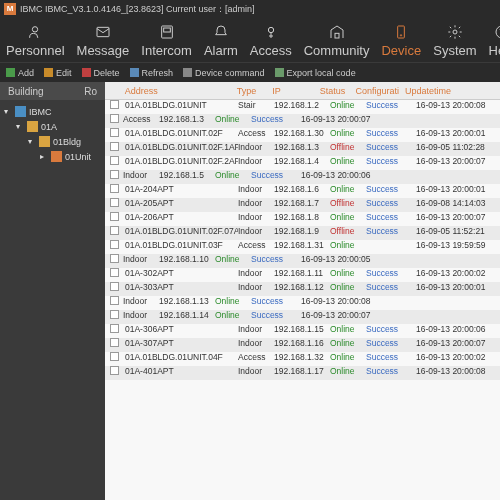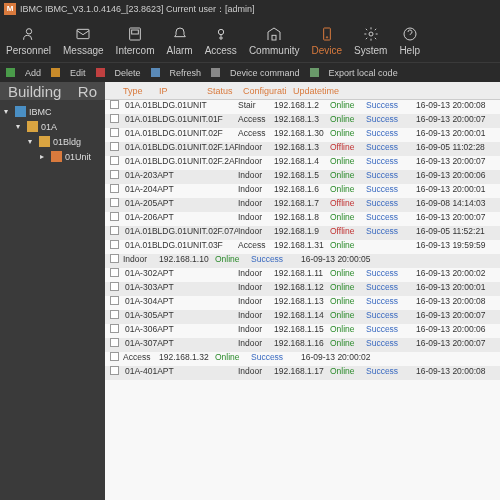--- a/index.html
+++ b/index.html
@@ -1,36 +1,36 @@
 <!DOCTYPE html>
 <html><head>
 <meta charset="utf-8">
 <style>
 *{margin:0;padding:0;box-sizing:border-box;font-family:Arial,sans-serif}
 body{background:#1a1a1a;width:500px;height:500px;overflow:hidden;font-size:10px}
 .titlebar{background:#2a2a2a;height:18px;display:flex;align-items:center;padding:0 4px;color:#ccc;font-size:9px}
 .tb-logo{width:12px;height:12px;background:#d97a3d;color:#fff;text-align:center;line-height:12px;font-weight:bold;font-size:8px;margin-right:4px}
 .toolbar{background:#2a2a2a;height:44px;display:flex;align-items:center;padding:0 6px;gap:12px}
-.tb-item{display:flex;flex-direction:column;align-items:center;color:#ccc;font-size:10px;cursor:pointer;gap:2px}
+.tb-item{display:flex;flex-direction:column;align-items:center;color:#ccc;font-size:13px;cursor:pointer;gap:2px}
 .tb-item.active{color:#d97a3d}
 .tb-item .ico{width:18px;height:18px;display:flex;align-items:center;justify-content:center}
 .tb-item svg{width:16px;height:16px;stroke:currentColor;fill:none;stroke-width:1.5}
 .tb-item.active svg{stroke:#d97a3d}
 .actionbar{background:#2a2a2a;height:20px;display:flex;align-items:center;padding:0 6px;gap:10px;border-top:1px solid #3a3a3a}
-.ab-item{display:flex;align-items:center;gap:10px;color:#ccc;font-size:9px;cursor:pointer}
+.ab-item{display:flex;align-items:center;gap:3px;color:#ccc;font-size:9px;cursor:pointer}
 .ab-ico{width:9px;height:9px;display:inline-block}
 .ab-add{background:#4a9b4a}
 .ab-edit{background:#c88b2a}
 .ab-del{background:#c04040}
 .ab-ref{background:#5a8ab8}
 .ab-cmd{background:#888}
 .ab-exp{background:#6a9a6a}
 .main{display:flex;height:418px}
 .tree{width:105px;background:#3a3a3a;overflow:hidden}
-.tree-head{background:#4a4a4a;height:18px;display:flex;align-items:center;color:#ccc;font-size:15px;padding:0 8px;justify-content:space-between}
+.tree-head{background:#4a4a4a;height:18px;display:flex;align-items:center;color:#ccc;font-size:10px;padding:0 8px;justify-content:space-between}
 .tree-body{padding:4px 0}
 .tn{display:flex;align-items:center;color:#ddd;font-size:9px;padding:2px 4px;cursor:pointer;gap:3px}
 .tn .arr{width:8px;font-size:8px}
 .tn .ni{width:11px;height:11px;display:inline-block}
 .ni-building{background:#4a8fc4}
 .ni-folder{background:#d9a441}
 .ni-unit{background:#d97a3d}
 .grid{flex:1;background:#f8f8f8;overflow:auto}
 .gh{display:flex;background:#ededed;height:18px;align-items:center;border-bottom:1px solid #ccc;font-size:9px;color:#d97a3d}
 .gh .c0{width:18px}
@@ -197,39 +197,39 @@
         <div class="tn" style="padding-left: 40px;">
           <span class="arr">▸</span>
           <span class="ni ni-unit"></span>
           <span>01Unit</span>
         </div>
       </div>
   </div>
   <div class="grid">
     <div class="gh" id="gridhead">
         <span class="c0"></span>
+        <span class="c1">Address</span>
         <span class="c2">Type</span>
         <span class="c3">IP</span>
         <span class="c4">Status</span>
         <span class="c5">Configurati</span>
         <span class="c6">Updatetime</span>
       </div>
     <div id="gridbody">
         <div class="gr">
           <span class="c0"><span class="cb"></span></span>
           <span class="c1">01A.01BLDG.01UNIT</span>
           <span class="c2">Stair</span>
           <span class="c3">192.168.1.2</span>
           <span class="c4 online">Online</span>
           <span class="c5 success">Success</span>
           <span class="c6">16-09-13 20:00:08</span>
         </div>
         <div class="gr">
           <span class="c0"><span class="cb"></span></span>
-          <span class="c1">01A.01BLDG.01UNIT.01F</span>
           <span class="c2">Access</span>
           <span class="c3">192.168.1.3</span>
           <span class="c4 online">Online</span>
           <span class="c5 success">Success</span>
           <span class="c6">16-09-13 20:00:07</span>
         </div>
         <div class="gr">
           <span class="c0"><span class="cb"></span></span>
           <span class="c1">01A.01BLDG.01UNIT.02F</span>
           <span class="c2">Access</span>
@@ -251,21 +251,20 @@
           <span class="c0"><span class="cb"></span></span>
           <span class="c1">01A.01BLDG.01UNIT.02F.2AP1</span>
           <span class="c2">Indoor</span>
           <span class="c3">192.168.1.4</span>
           <span class="c4 online">Online</span>
           <span class="c5 success">Success</span>
           <span class="c6">16-09-13 20:00:07</span>
         </div>
         <div class="gr">
           <span class="c0"><span class="cb"></span></span>
-          <span class="c1">01A-203APT</span>
           <span class="c2">Indoor</span>
           <span class="c3">192.168.1.5</span>
           <span class="c4 online">Online</span>
           <span class="c5 success">Success</span>
           <span class="c6">16-09-13 20:00:06</span>
         </div>
         <div class="gr">
           <span class="c0"><span class="cb"></span></span>
           <span class="c1">01A-204APT</span>
           <span class="c2">Indoor</span>
@@ -331,30 +330,28 @@
           <span class="c0"><span class="cb"></span></span>
           <span class="c1">01A-303APT</span>
           <span class="c2">Indoor</span>
           <span class="c3">192.168.1.12</span>
           <span class="c4 online">Online</span>
           <span class="c5 success">Success</span>
           <span class="c6">16-09-13 20:00:01</span>
         </div>
         <div class="gr">
           <span class="c0"><span class="cb"></span></span>
-          <span class="c1">01A-304APT</span>
           <span class="c2">Indoor</span>
           <span class="c3">192.168.1.13</span>
           <span class="c4 online">Online</span>
           <span class="c5 success">Success</span>
           <span class="c6">16-09-13 20:00:08</span>
         </div>
         <div class="gr">
           <span class="c0"><span class="cb"></span></span>
-          <span class="c1">01A-305APT</span>
           <span class="c2">Indoor</span>
           <span class="c3">192.168.1.14</span>
           <span class="c4 online">Online</span>
           <span class="c5 success">Success</span>
           <span class="c6">16-09-13 20:00:07</span>
         </div>
         <div class="gr">
           <span class="c0"><span class="cb"></span></span>
           <span class="c1">01A-306APT</span>
           <span class="c2">Indoor</span>
@@ -367,20 +364,21 @@
           <span class="c0"><span class="cb"></span></span>
           <span class="c1">01A-307APT</span>
           <span class="c2">Indoor</span>
           <span class="c3">192.168.1.16</span>
           <span class="c4 online">Online</span>
           <span class="c5 success">Success</span>
           <span class="c6">16-09-13 20:00:07</span>
         </div>
         <div class="gr">
           <span class="c0"><span class="cb"></span></span>
+          <span class="c1">01A.01BLDG.01UNIT.04F</span>
           <span class="c2">Access</span>
           <span class="c3">192.168.1.32</span>
           <span class="c4 online">Online</span>
           <span class="c5 success">Success</span>
           <span class="c6">16-09-13 20:00:02</span>
         </div>
         <div class="gr">
           <span class="c0"><span class="cb"></span></span>
           <span class="c1">01A-401APT</span>
           <span class="c2">Indoor</span>

